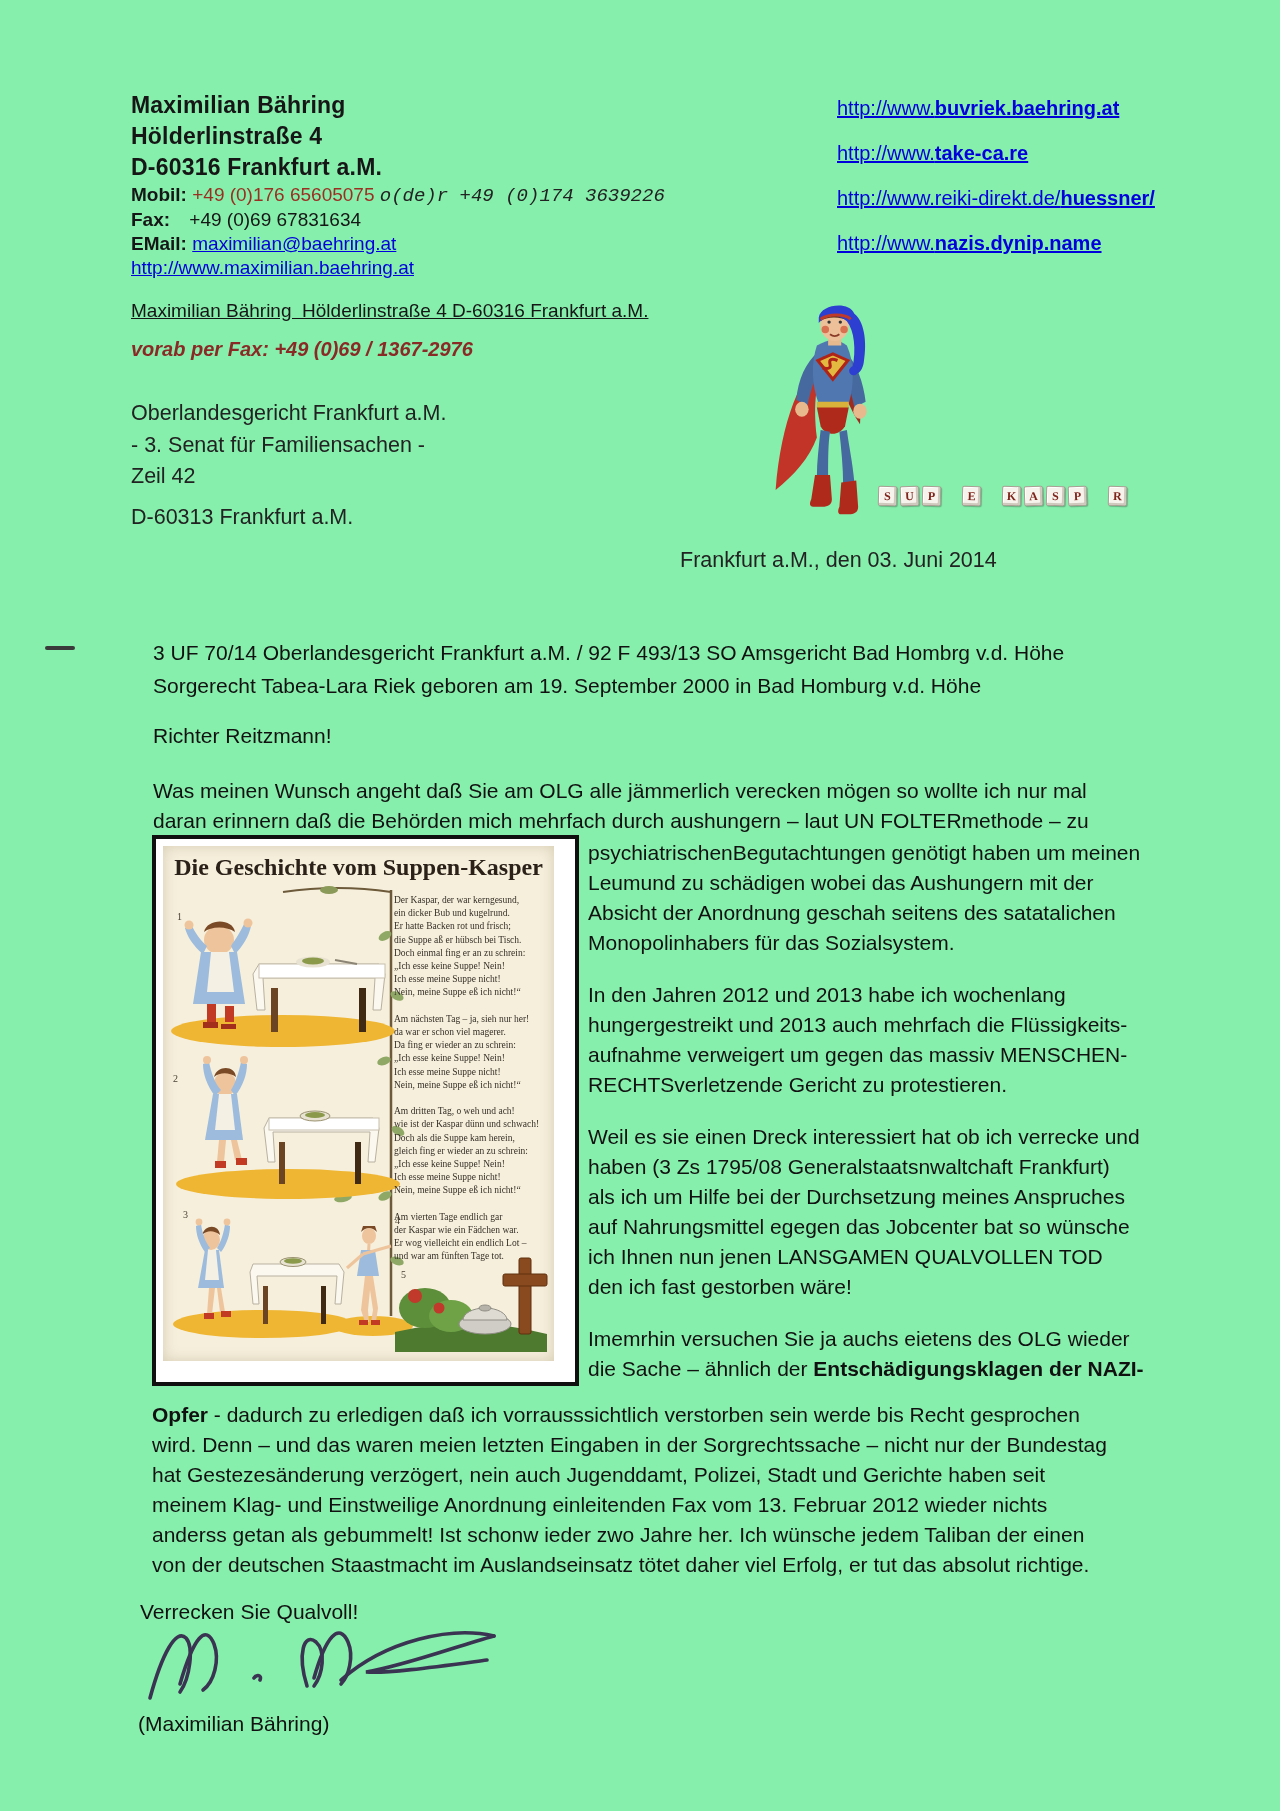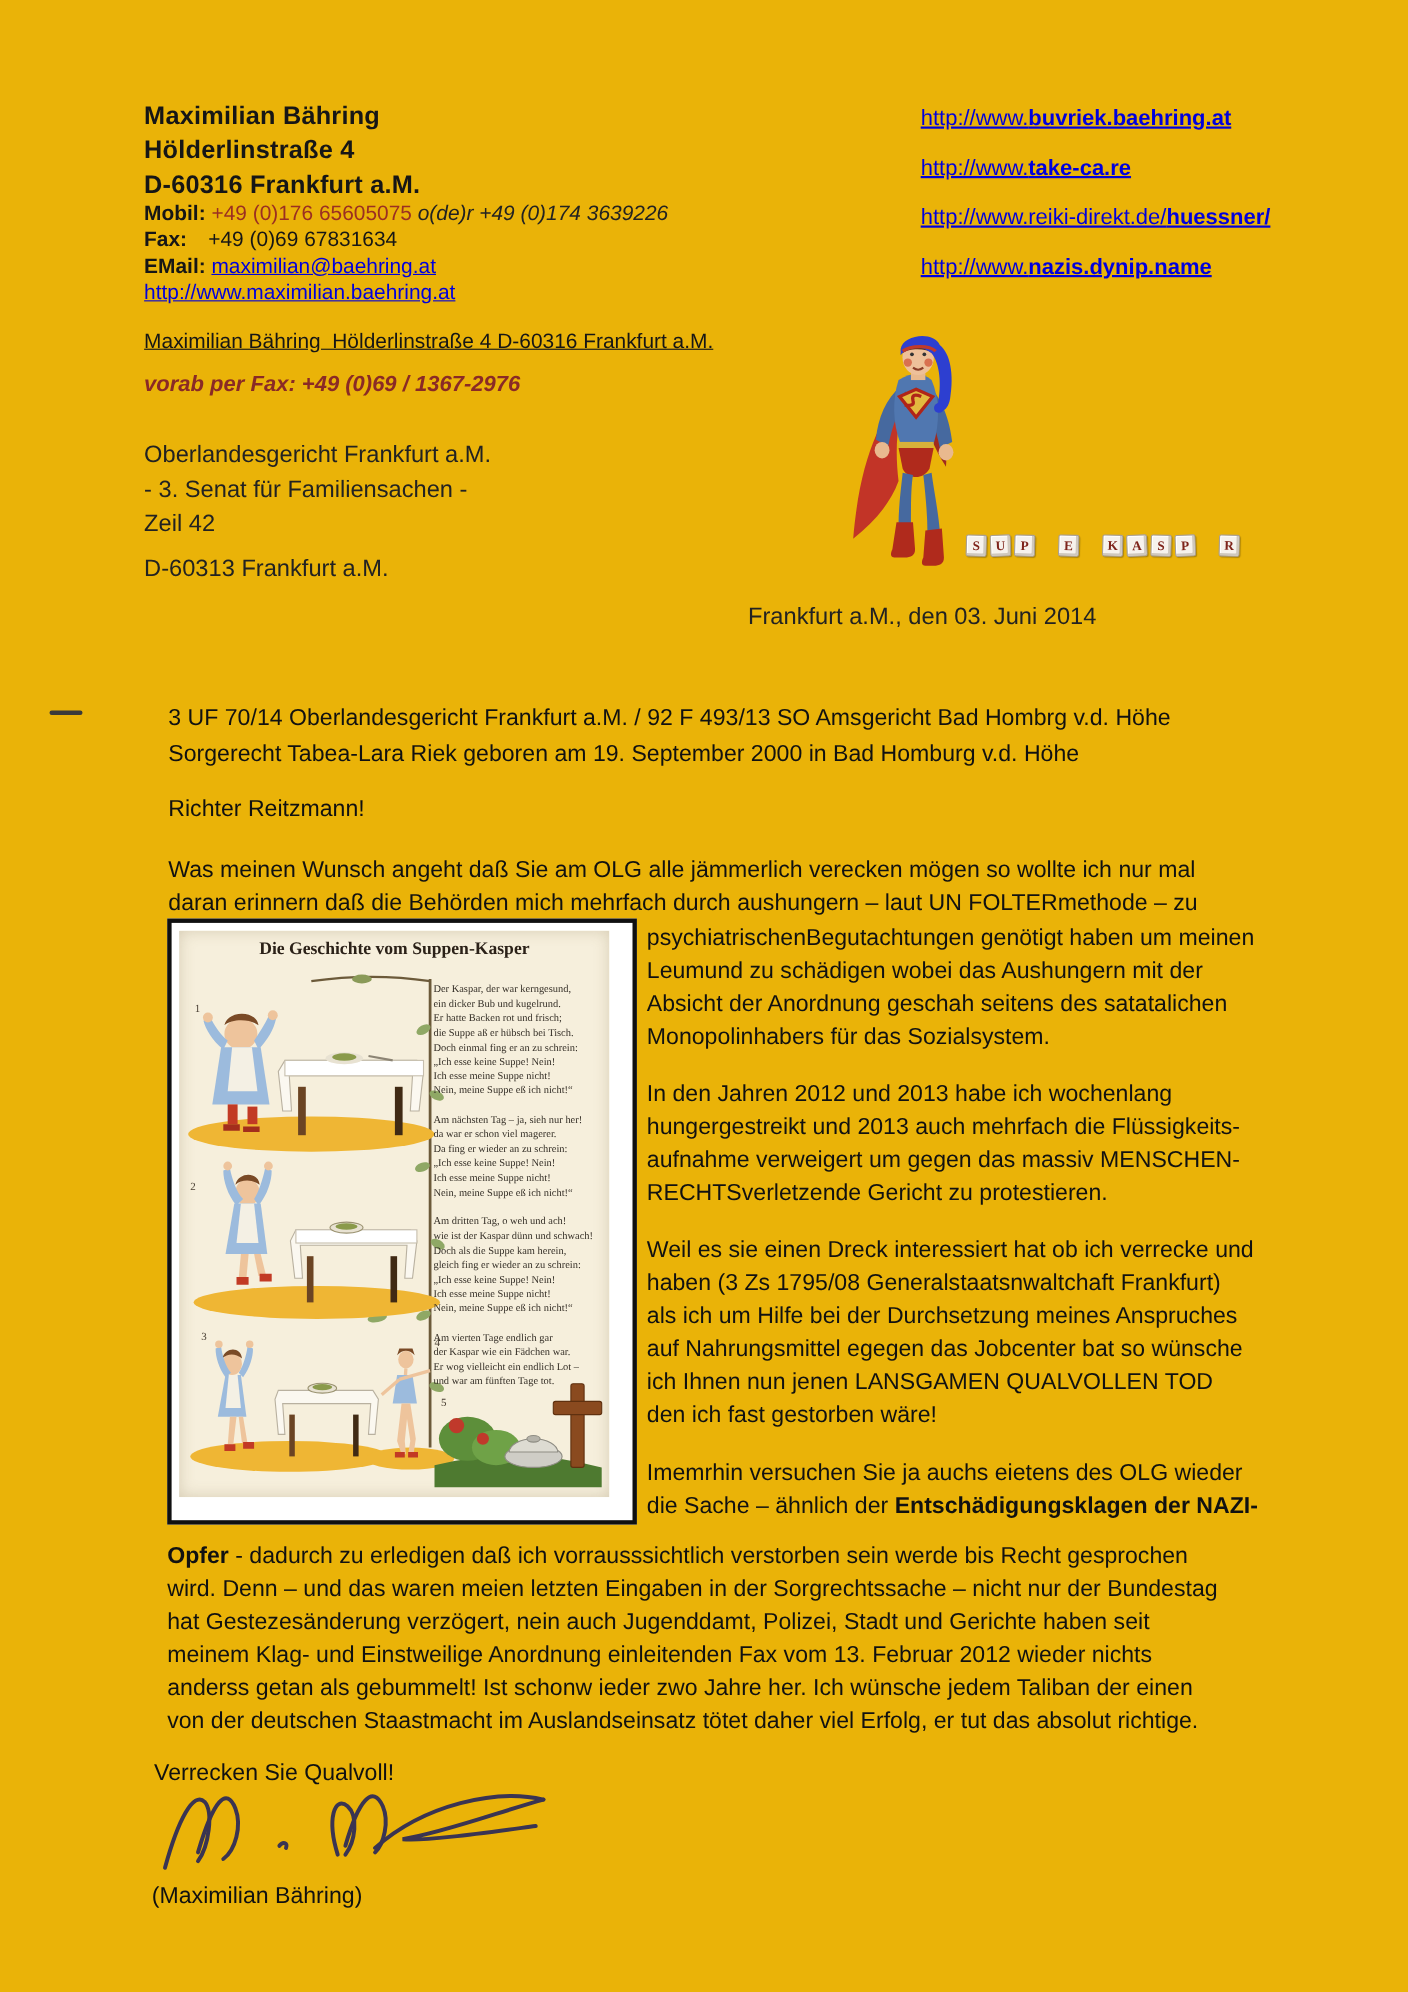--- a/index.html
+++ b/index.html
@@ -1,25 +1,25 @@
 <!DOCTYPE html>
 <html><head>
 <meta charset="utf-8">
 <style>
   html,body{margin:0;padding:0;background:#ffffff;}
-  .page{position:relative;width:1280px;height:1811px;background:#eab308;overflow:hidden;
+  .page{position:relative;width:1280px;height:1811px;background:#86efac;overflow:hidden;
         font-family:"Liberation Sans",sans-serif;color:#161616;}
 
   
   .sender-block{position:absolute;left:131px;top:90px;}
   .sender-name,.sender-street,.sender-city{font-size:23px;font-weight:700;line-height:31px;letter-spacing:.2px;}
   .contact-line{font-size:19px;line-height:24px;}
   .contact-label{font-weight:700;}
   .maroon{color:#9b2f22;}
-  .alt-italic{font-family:Liberation Sans, sans-serif;font-style:italic;color:#222;text-align:center;}
+  .alt-italic{font-family:Liberation Mono, monospace;font-style:italic;color:#222;text-align:center;}
   a.link, .link{color:#0000dd;text-decoration:underline;cursor:pointer;}
   .fax-gap{display:inline-block;width:14px;}
 
   
   .url-block{position:absolute;left:837px;top:86px;}
   .url-item{display:block;font-size:20px;line-height:45px;color:#0000dd;text-decoration:underline;white-space:nowrap;}
   .url-item b{font-weight:700;margin-top:15px;}
 
   
   .addr-line{position:absolute;left:131px;top:300px;font-size:19px;text-decoration:underline;white-space:pre-wrap;}
@@ -44,21 +44,21 @@
   
   .subject{position:absolute;left:153px;top:636px;font-size:21px;line-height:33px;color:#111;}
   .salutation{position:absolute;left:153px;top:724px;font-size:21px;color:#111;}
   .para1{position:absolute;left:153px;top:776px;font-size:21px;line-height:30px;color:#111;}
   .body-line{white-space:nowrap;}
 
   
   .kasper-box{position:absolute;left:152px;top:835px;width:405px;height:529px;border:4px solid #101010;background:#ffffff;padding:7px;}
   .kasper-inner{position:relative;width:391px;height:515px;background:#f6efdc;box-shadow:inset 0 0 14px rgba(120,100,60,.25);overflow:hidden;}
   .kasper-title{position:absolute;left:0;right:0;top:8px;text-align:center;font-family:"Liberation Serif",serif;
-                font-weight:700;font-size:16px;color:#2b2118;}
+                font-weight:700;font-size:24px;color:#2b2118;}
   .kasper-svg{position:absolute;left:0;top:0;width:391px;height:515px;}
   .poem{position:absolute;right:8px;top:48px;width:152px;font-family:"Liberation Serif",serif;
         font-size:9.5px;line-height:13.2px;color:#352f27;}
 
   
   .right-col{position:absolute;left:588px;top:838px;width:628px;font-size:21px;line-height:30px;color:#111;}
   .right-col .para{margin:0 0 22px 0;}
 
   .continuation{position:absolute;left:152px;top:1400px;width:1095px;font-size:21px;line-height:30px;color:#111;}
   .closing{position:absolute;left:140px;top:1600px;font-size:21px;color:#111;}

